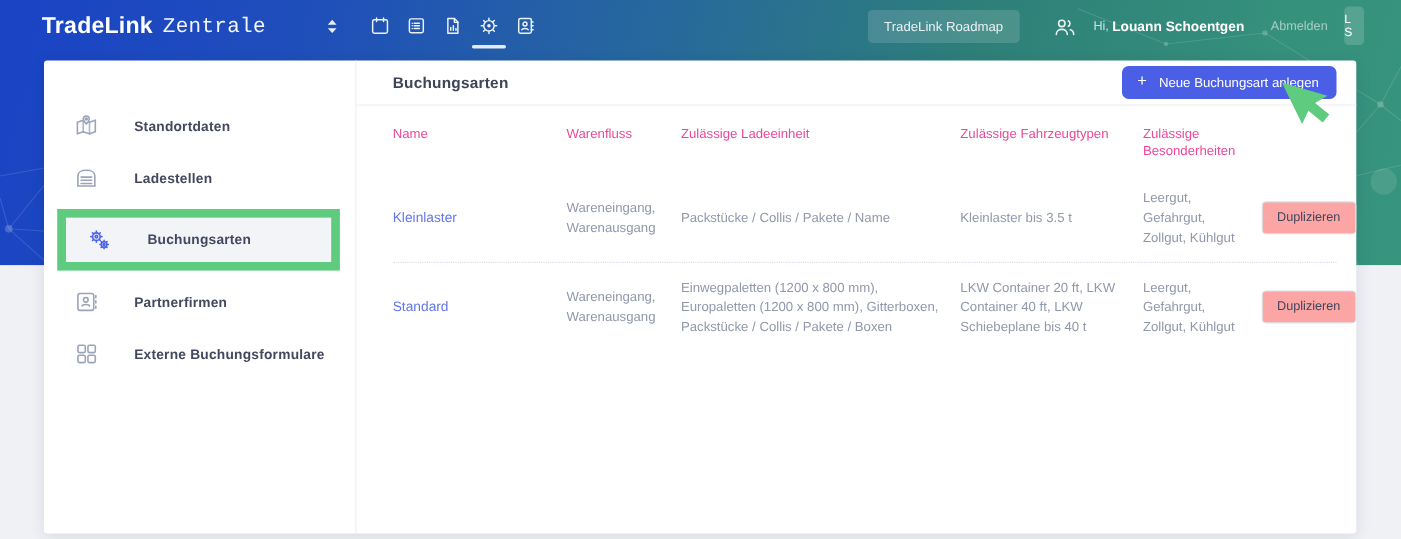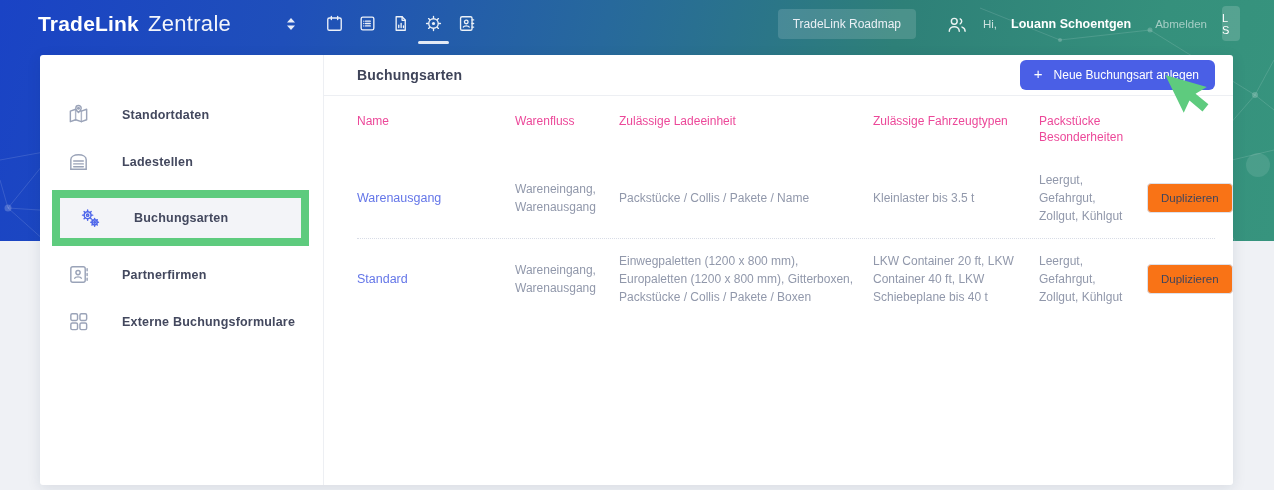--- a/index.html
+++ b/index.html
@@ -19,36 +19,36 @@
   }
   .wallpaper svg { position:absolute; top:0; left:0; }
 
   
   .topbar {
     position:absolute; top:0; left:0; width:1274px; height:47px;
     display:flex; align-items:center; z-index:6; color:#fff;
   }
   .logo { margin-left:38px; display:flex; align-items:center; cursor:default; }
   .logo-main { font-size:21px; font-weight:bold; letter-spacing:.2px; }
-  .logo-sub  { font-size:22px; font-weight:normal; opacity:.95; margin-left:9px; letter-spacing:.3px; }
+  .logo-sub  { font-size:19px; font-weight:normal; opacity:.95; margin-left:9px; letter-spacing:.3px;font-family:Liberation Mono, monospace; }
   .ws-switcher { margin-left:54px; display:flex; align-items:center; opacity:.9; }
   .topnav { display:flex; align-items:center; gap:14px; margin-left:28px; }
   .topnav-item { position:relative; width:19px; height:19px; display:flex; align-items:center; justify-content:center; opacity:.92; }
   .topnav-item.active::after {
     content:""; position:absolute; left:-6px; right:-6px; bottom:-11px; height:3px;
     background:rgba(255,255,255,.95); border-radius:2px;
   }
   .topbar-right { margin-left:auto; display:flex; align-items:center; padding-right:34px; }
   .roadmap-btn {
     background:rgba(255,255,255,.14); border:none; color:#eaf0f5;
     font-family:inherit; font-size:12px; padding:8px 15px; border-radius:4px; cursor:pointer;
   }
   .users-icon-wrap { margin-left:30px; display:flex; opacity:.9; }
   .greeting { margin-left:15px; font-size:11.5px; color:rgba(255,255,255,.75); }
-  .user-name { margin-left:14px; font-size:12.5px; font-weight:bold; color:#fff; }
+  .user-name { margin-left:3px; font-size:12.5px; font-weight:bold; color:#fff; }
   .logout { margin-left:24px; font-size:11.5px; color:rgba(255,255,255,.55); cursor:pointer; }
   .avatar {
     margin-left:15px; width:18px; height:35px; border-radius:4px;
     background:rgba(255,255,255,.16); color:#fff; font-size:11px; letter-spacing:1px;
     display:flex; align-items:center; justify-content:center; cursor:pointer;
   }
 
   
   .card {
     position:absolute; left:40px; top:55px; width:1193px; height:430px;
@@ -86,21 +86,21 @@
     grid-template-columns:158px 104px 254px 166px 108px 1fr;
     align-items:center;
   }
   .trow > div { padding-right:16px; }
   .thead { padding-top:17px; padding-bottom:13px; align-items:start; }
   .th { font-size:12px; color:#ec4899; line-height:1.35; }
   .tbody-row { padding:13px 0; font-size:12px; color:#9198ab; line-height:1.5; }
   .tbody-row.with-sep { border-bottom:1px dotted #d8dce6; }
   .cell-name { font-size:12.5px; color:#6476e8; cursor:pointer; }
   .duplicate-btn {
-    justify-self:end; background:#f97316; border:1px solid #dde0e9; border-radius:4px;
+    justify-self:end; background:#fca5a5; border:1px solid #dde0e9; border-radius:4px;
     font-family:inherit; font-size:11.5px; color:#40455c; padding:8px 13px; cursor:pointer; white-space:nowrap;
   }
 
   
   .cursor-annotation { position:absolute; left:1150px; top:70px; z-index:30; pointer-events:none; }
 </style>
 </head>
 <body>
 
 <div class="wallpaper">
@@ -266,26 +266,26 @@
         <span>Neue Buchungsart anlegen</span>
       </button>
     </div>
 
     <div class="table">
       <div class="trow thead">
         <div class="th">Name</div>
         <div class="th">Warenfluss</div>
         <div class="th">Zulässige Ladeeinheit</div>
         <div class="th">Zulässige Fahrzeugtypen</div>
-        <div class="th">Packstücke Besonderheiten</div>
+        <div class="th">Zulässige Besonderheiten</div>
         <div class="th"></div>
       </div>
 
       <div class="trow tbody-row with-sep">
-        <div class="cell-name">Warenausgang</div>
+        <div class="cell-name">Kleinlaster</div>
         <div>Wareneingang, Warenausgang</div>
         <div>Packstücke / Collis / Pakete / Name</div>
         <div>Kleinlaster bis 3.5 t</div>
         <div>Leergut, Gefahrgut, Zollgut, Kühlgut</div>
         <button class="duplicate-btn">Duplizieren</button>
       </div>
 
       <div class="trow tbody-row">
         <div class="cell-name">Standard</div>
         <div>Wareneingang, Warenausgang</div>

